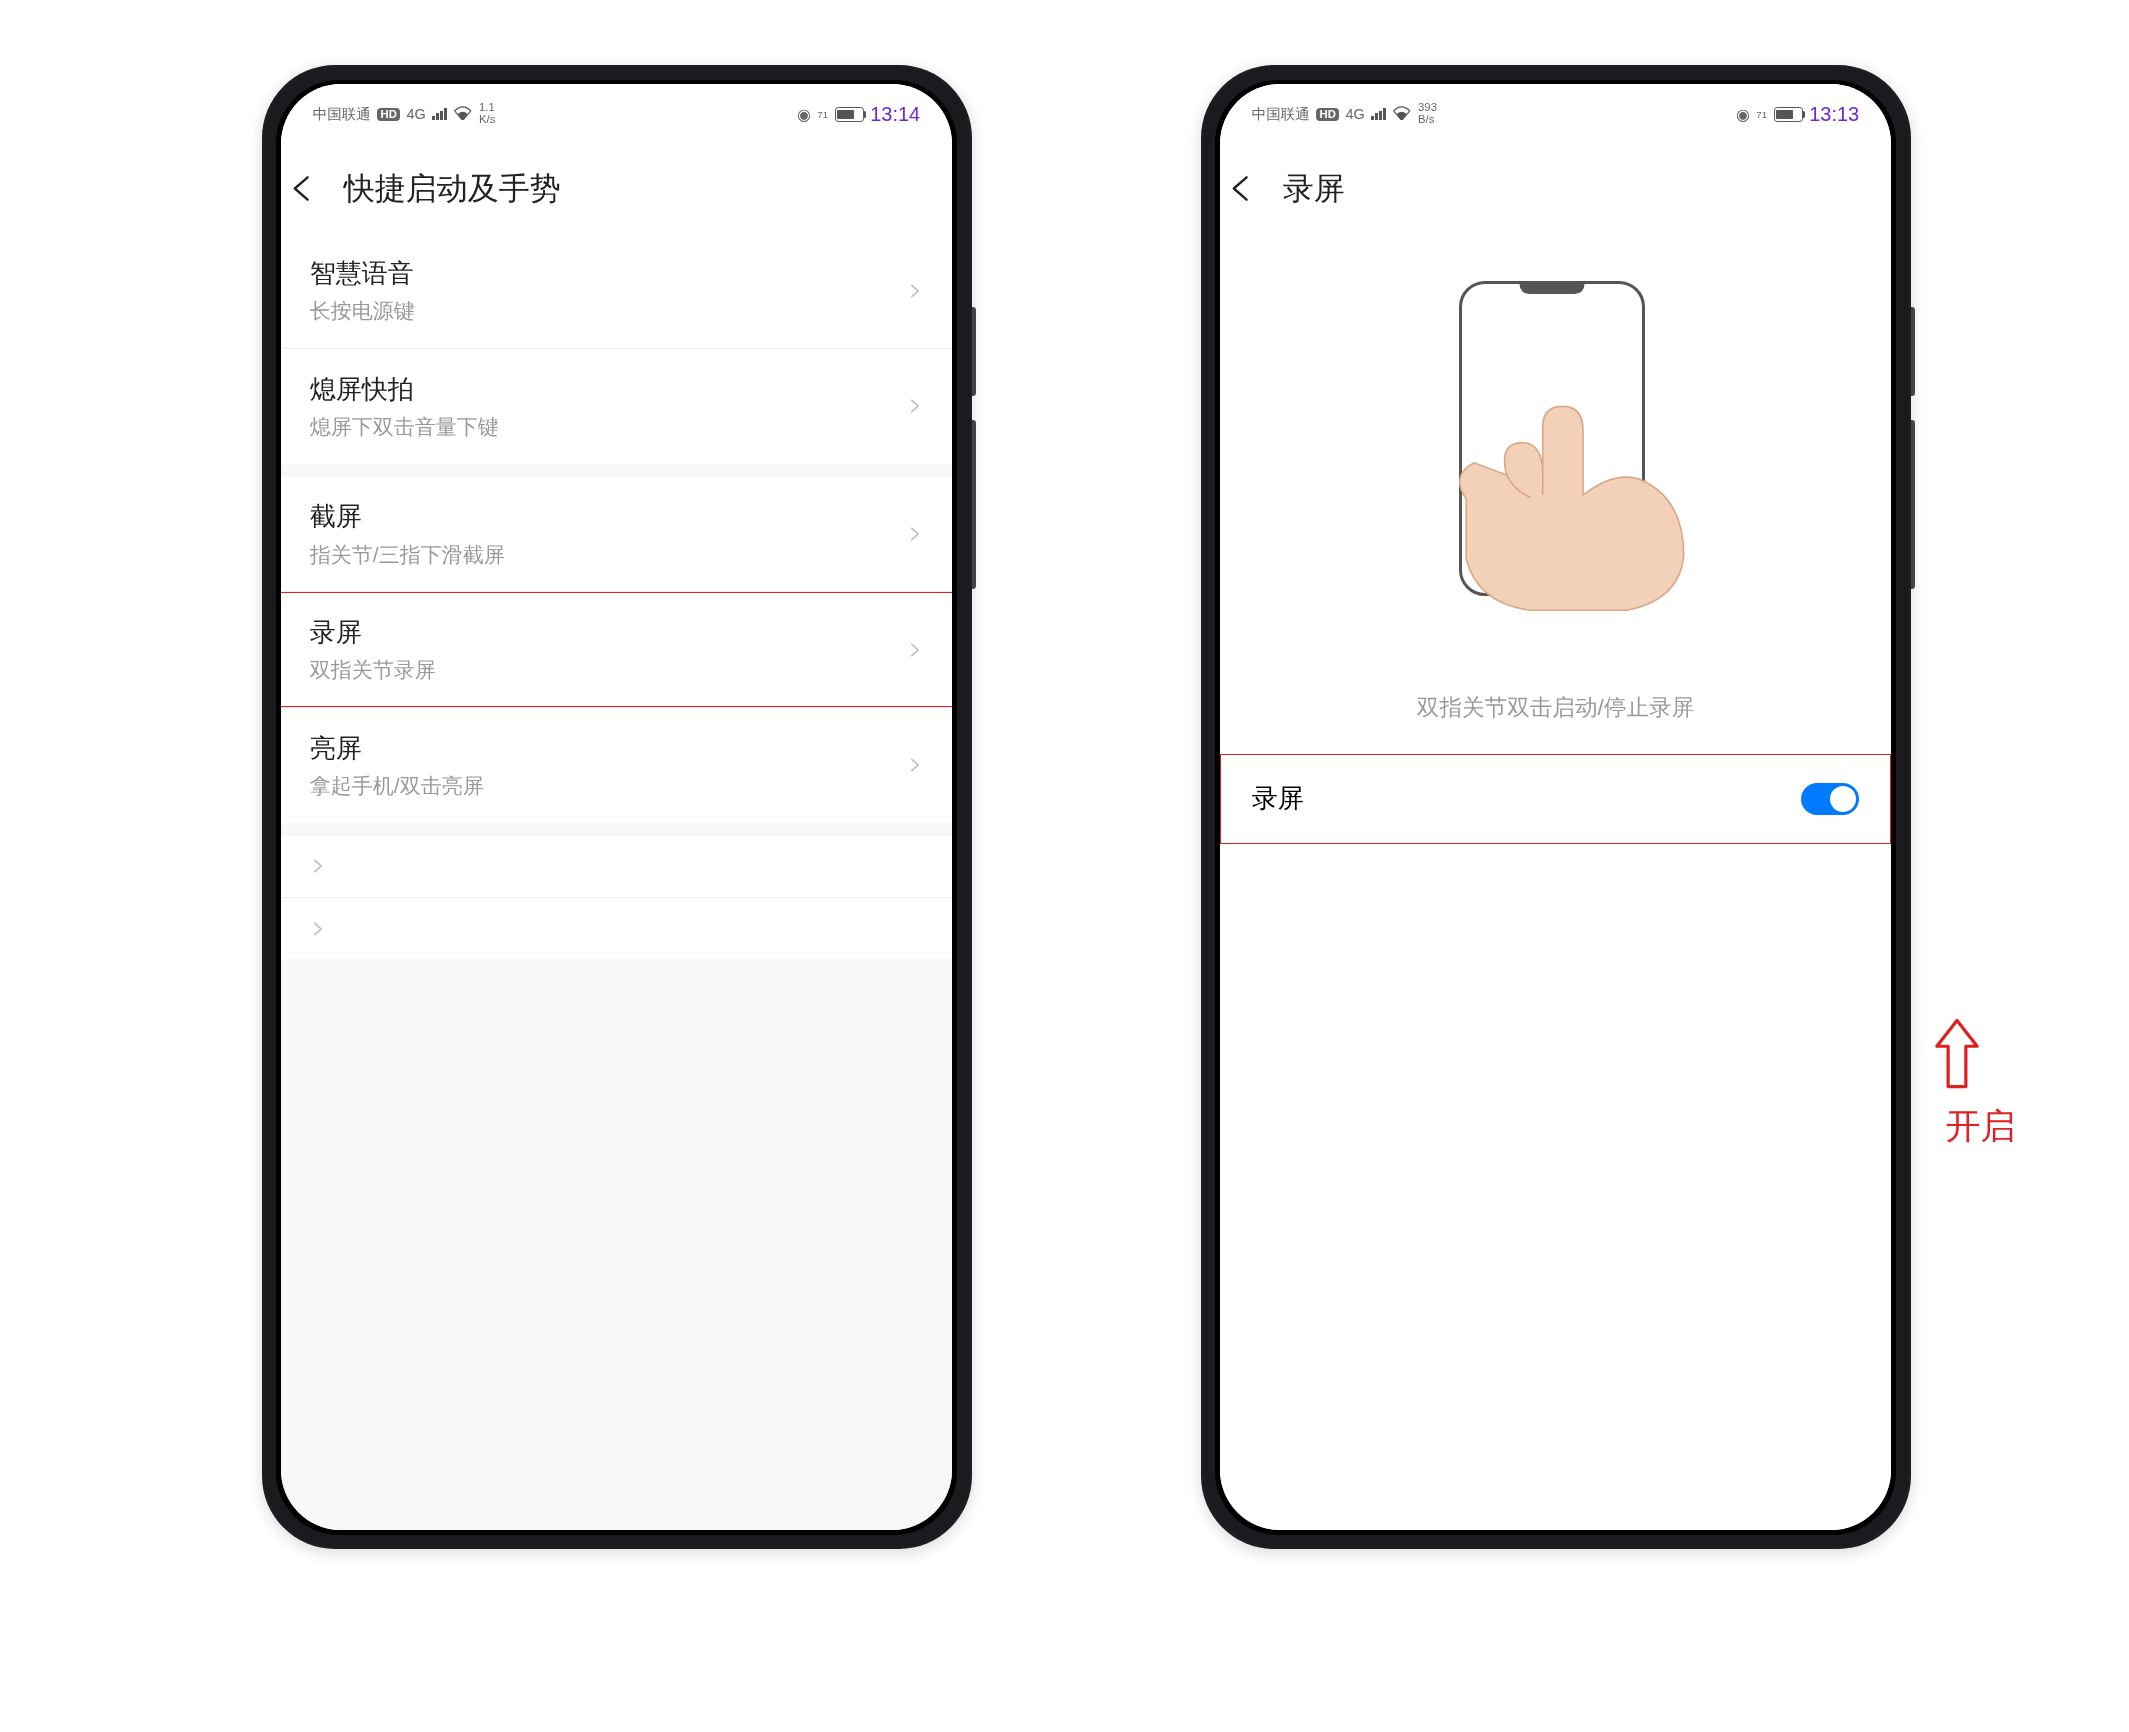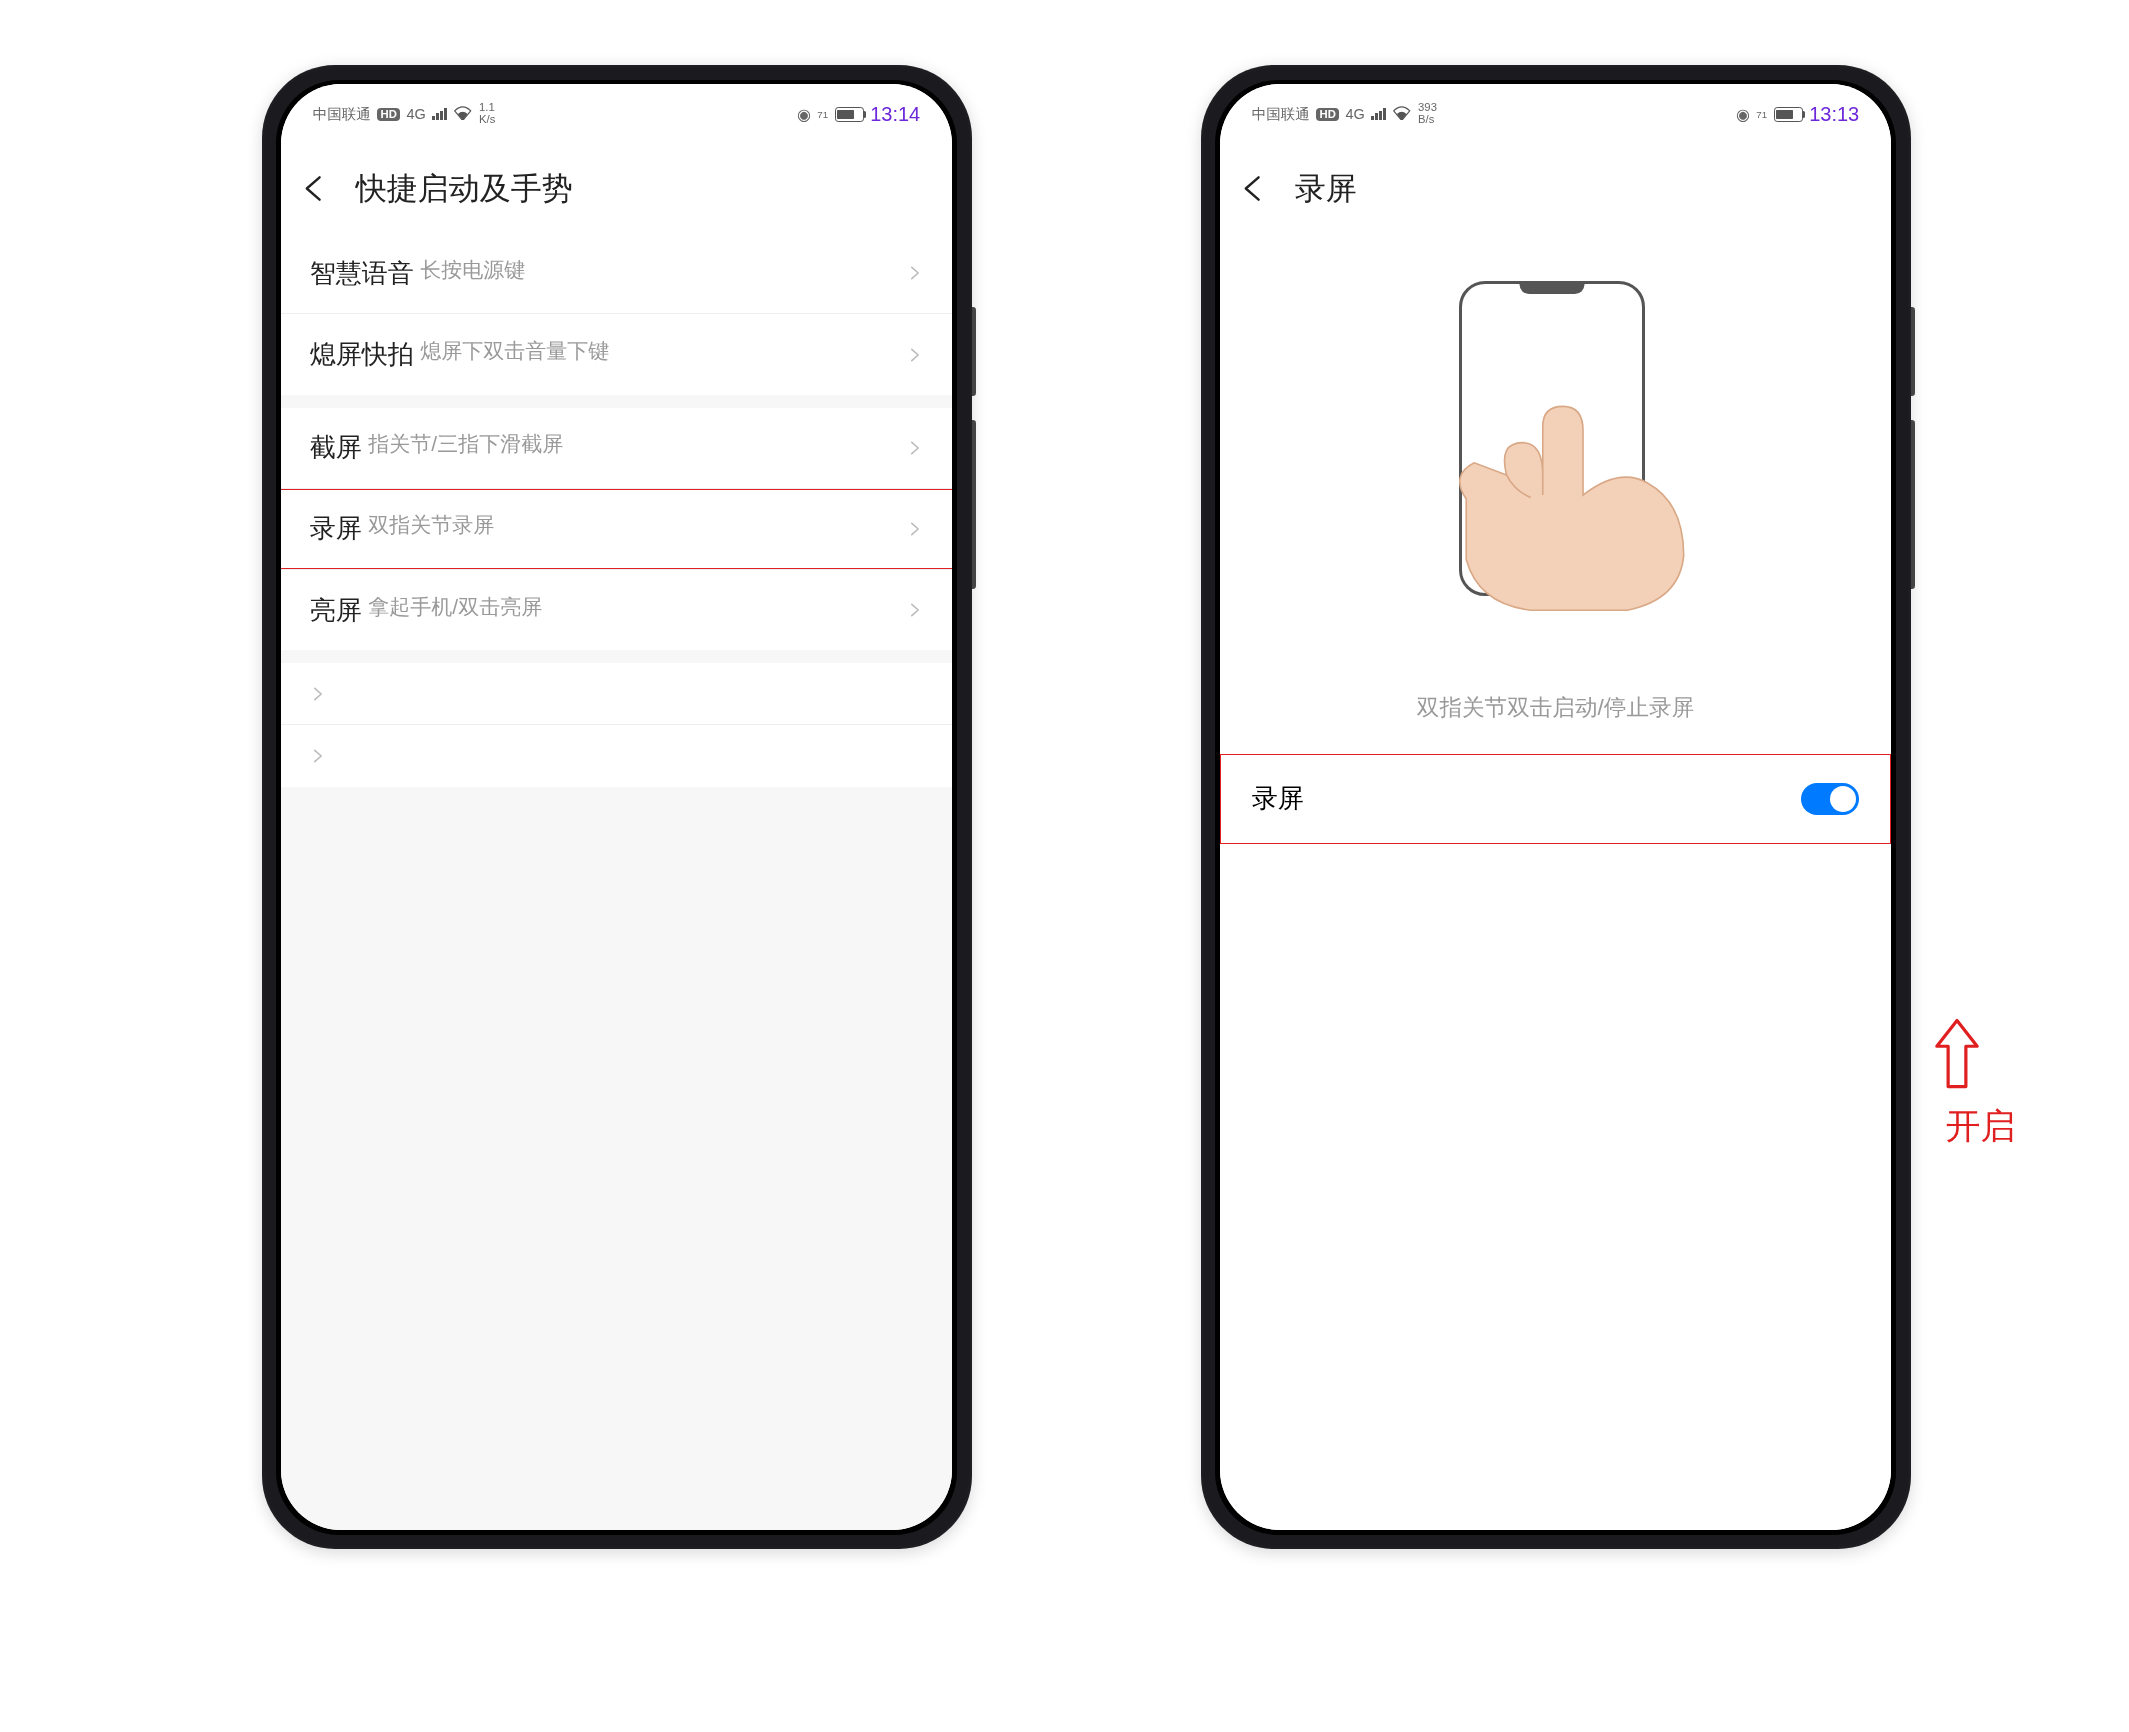--- a/index.html
+++ b/index.html
@@ -119,21 +119,21 @@
     .battery-text { font-size: 9.7px; }
     .speed-text { font-size: 11.3px; line-height: 1.05; text-align: left;}
     .time-text { font-size: 20px; color: #6d28d9; }
     .eye-icon { font-size: 16px; color: #666; }
 
     .nav-header {
       height: 89px;
       background: #ffffff;
       display: flex;
       align-items: center;
-      padding: 0 20px;
+      padding: 0 8px;
       gap: 20px;
     }
     .back-arrow {
       width: 35px;
       height: 35px;
       display: flex;
       align-items: center;
       justify-content: center;
       cursor: pointer;
     }
@@ -159,20 +159,21 @@
       justify-content: space-between;
       padding: 22.6px 29px;
       cursor: pointer;
       position: relative;
     }
     .settings-item + .settings-item {
       border-top: 0.8px solid #eee;
     }
     .item-left {
       display: flex;
+      flex-direction: column;
       gap: 6.5px;
     }
     .item-title {
       font-size: 26px;
       color: #222;
       font-family: "STKaiti", "KaiTi", cursive, sans-serif;
     }
     .item-subtitle {
       font-size: 21px;
       color: #999;

